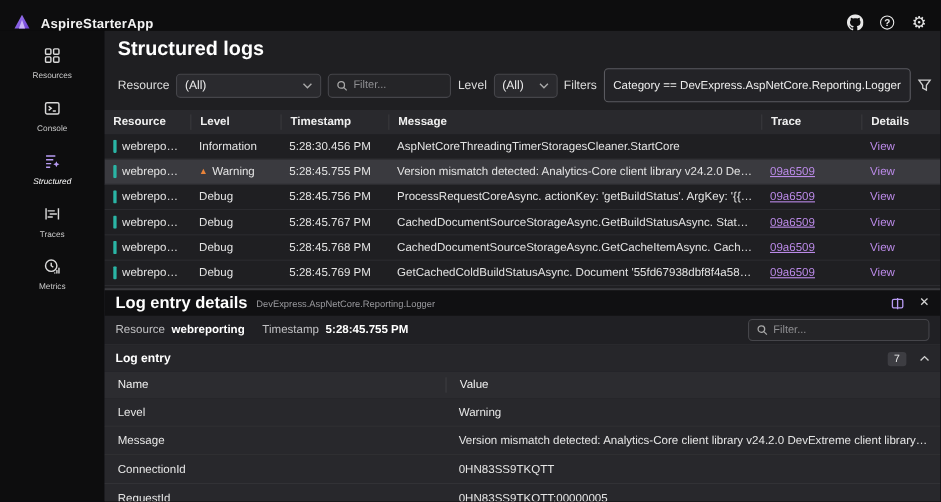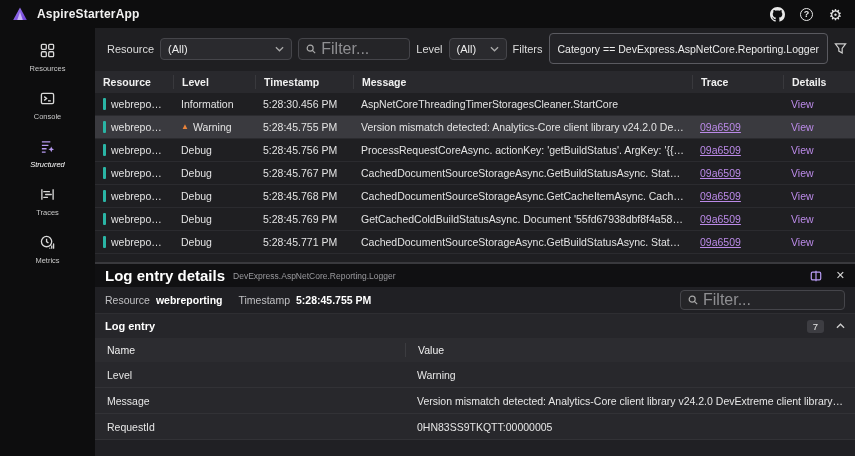--- a/index.html
+++ b/index.html
@@ -2,21 +2,21 @@
 <html><head>
 <meta charset="utf-8">
 <style>
   * { margin:0; padding:0; box-sizing:border-box; }
   html,body { width:855px; height:456px; background:#0d0d0e; overflow:hidden; }
   body { font-family:"Liberation Sans", sans-serif; color:#e6e6e6; font-size:11px; }
   .screen { position:relative; width:855px; height:456px; overflow:hidden; }
 
   
   .topbar { position:absolute; top:0; left:0; right:0; height:28px; background:#0d0d0e;
-            display:flex; align-items:center; padding:0 12px; gap:9px; }
+            display:flex; align-items:flex-end; padding:0 12px; gap:9px; }
   .topbar-title { font-size:12px; font-weight:700; color:#f2f2f2; letter-spacing:.2px; }
   .topbar-right { margin-left:auto; display:flex; align-items:center; gap:14px; }
   .tb-icon { width:15px; height:15px; display:flex; align-items:center; justify-content:center; color:#e8e8e8; cursor:pointer; }
   .help-circle { width:13px; height:13px; border:1.3px solid #e8e8e8; border-radius:50%;
                  font-size:9px; font-weight:700; display:flex; align-items:center; justify-content:center; }
   .gear { font-size:15px; line-height:1; }
 
   
   .sidebar { position:absolute; top:28px; left:0; width:95px; bottom:0; background:#0d0d0e;
              display:flex; flex-direction:column; align-items:center; padding-top:8px; gap:7px; }
@@ -37,21 +37,21 @@
   .fselect { height:22px; background:#2a2a2e; border:1px solid #45454a; border-radius:4px;
              display:flex; align-items:center; padding:0 7px; gap:6px; cursor:pointer; color:#ececec; font-size:11px; }
   .fselect .sel-text { flex:1; }
   .fselect.resource-sel { width:170px; }
   .fselect.level-sel { width:58px; }
   .chev { color:#a9a9a9; display:flex; }
   .search-box { height:22px; background:#252528; border:1px solid #45454a; border-radius:4px;
                 display:flex; align-items:center; padding:0 7px; gap:5px; }
   .search-box.top-search { width:112px; }
   .search-box input { background:transparent; border:none; outline:none; color:#ececec;
-                      font-size:16px; width:100%; font-family:"Liberation Sans", sans-serif; }
+                      font-size:10px; width:100%; font-family:"Liberation Sans", sans-serif; }
   .search-box input::placeholder { color:#8f8f92; }
   .mag { color:#a9a9a9; display:flex; }
   .right-filters { margin-left:auto; display:flex; align-items:center; gap:6px; }
   .filter-chip { height:31px; border:1px solid #5a5a60; background:#232327; border-radius:4px;
                  display:flex; align-items:center; padding:0 8px; font-size:10.5px; color:#ececec; cursor:pointer; }
   .funnel { color:#cfcfcf; display:flex; flex:none; cursor:pointer; }
 
   
   .ltable { margin:2px 0 0 0; }
   .lgrid { display:grid; grid-template-columns:78px 82px 98px 1fr 91px 72px; align-items:center; }
@@ -173,20 +173,21 @@
           <circle cx="7" cy="7" r="5.5"></circle>
             <path d="M7 4v3l2 1.5"></path>
           <path d="M10.5 14h0M12.5 14v-2.5M14.5 14v-4.5" stroke-linecap="round"></path>
         </svg>
       </span>
       <span class="s-label">Metrics</span>
     </div>
   </div>
 
   <div class="main">
+    <div class="page-title">Structured logs</div>
 
     <div class="filter-row">
       <span class="flabel">Resource</span>
       <div class="fselect resource-sel">
         <span class="sel-text">(All)</span>
         <span class="chev">
           <svg width="9" height="6" viewBox="0 0 10 6" fill="none" stroke="currentColor" stroke-width="1.4">
               <path d="M1 1l4 4 4-4"></path>
             </svg>
         </span>
@@ -416,20 +417,24 @@
           <div class="kv kvrow">
             <div class="kv-name">Level</div>
             <div class="kv-value">Warning</div>
           </div>
 
           <div class="kv kvrow">
             <div class="kv-name">Message</div>
             <div class="kv-value">Version mismatch detected: Analytics-Core client library v24.2.0 DevExtreme client library v24.2.0 Reporting client library v24.2.0 Server-side package v24.2.1</div>
           </div>
 
+          <div class="kv kvrow">
+            <div class="kv-name">ConnectionId</div>
+            <div class="kv-value">0HN83SS9TKQTT</div>
+          </div>
 
           <div class="kv kvrow">
             <div class="kv-name">RequestId</div>
             <div class="kv-value">0HN83SS9TKQTT:00000005</div>
           </div>
 
       </div>
     </div>
   </div>
 </div>

